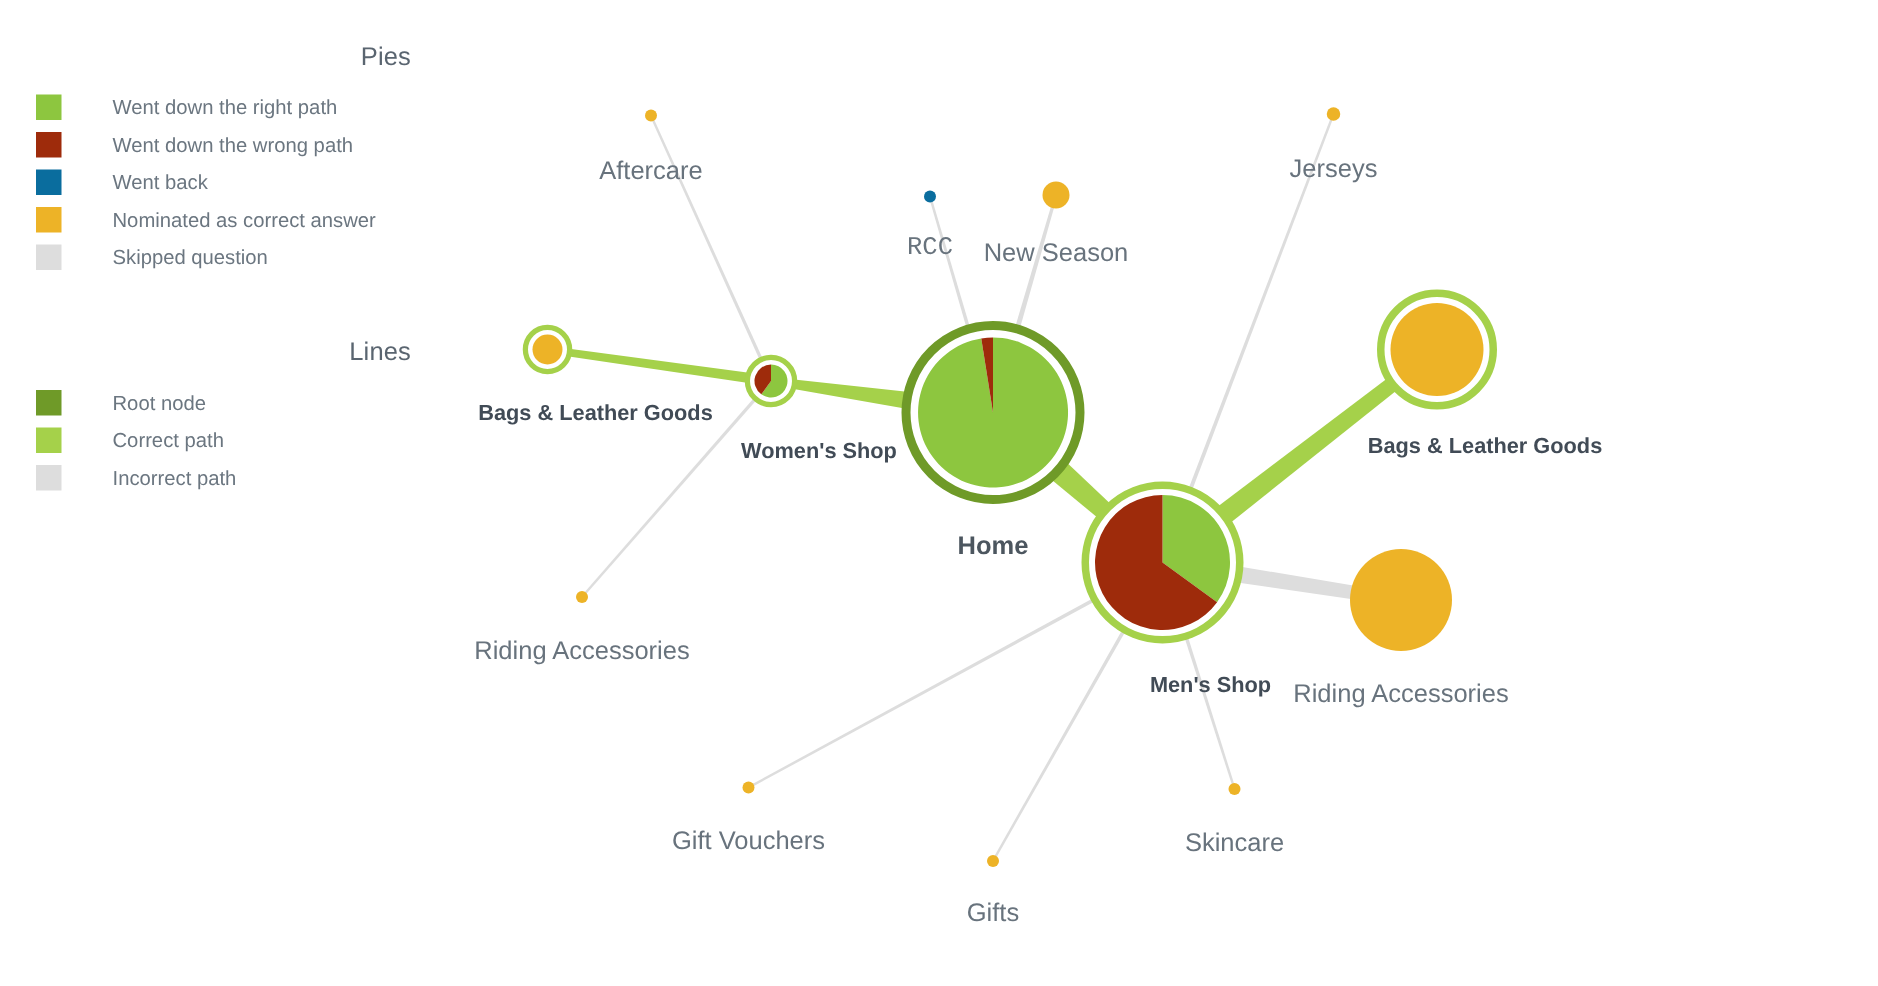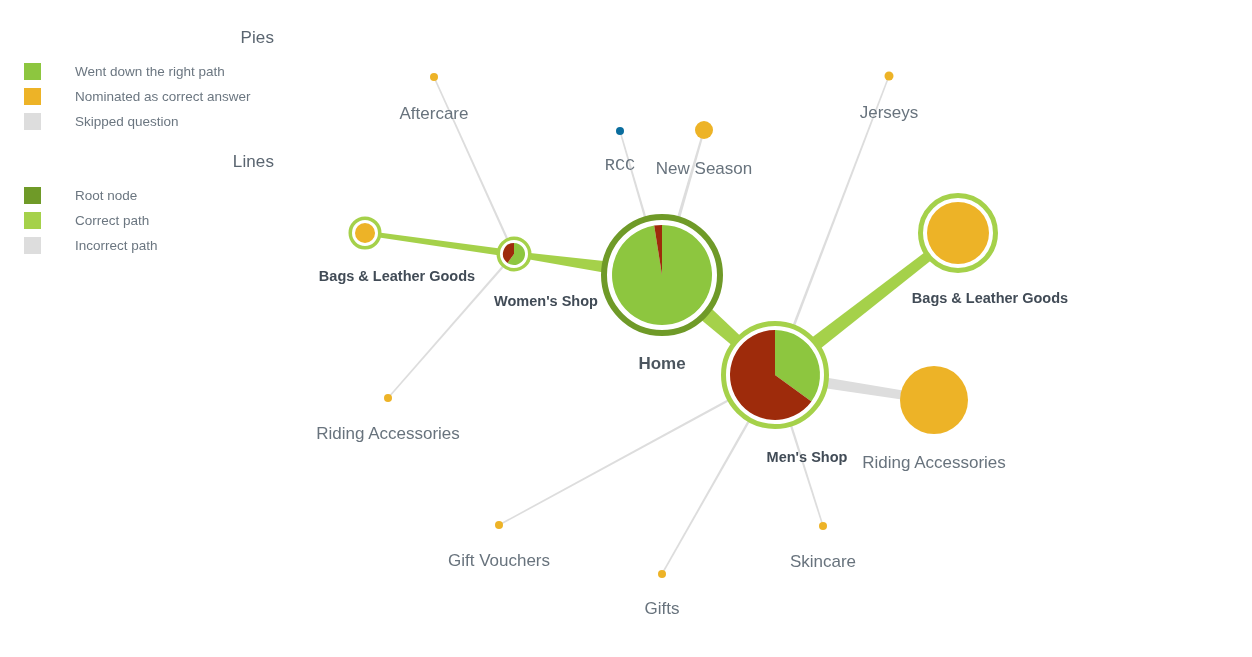--- a/index.html
+++ b/index.html
@@ -26,21 +26,21 @@
   }
   .legend-title {
     font-size: 17px;
     color: #5a6570;
     margin: 0 0 11px 2px;
     font-weight: 400;
     letter-spacing: .1px;
     text-align: right;
   }
   .legend-group-2 {
-    margin-top: 18px;
+    margin-top: 41px;
   }
   .legend-row {
     display: flex;
     align-items: center;
     height: 25px;
     gap: 24px;
   }
   .legend-swatch {
     width: 17px;
     height: 17px;
@@ -180,20 +180,28 @@
 
   <div class="legend-panel">
     <div class="legend-group">
       <div class="legend-title">Pies</div>
       <div id="legend-pies-rows">
           <div class="legend-row">
             <span class="legend-swatch" style="background: rgb(141, 198, 63);"></span>
             <span class="legend-label">Went down the right path</span>
           </div>
           <div class="legend-row">
+            <span class="legend-swatch" style="background: rgb(158, 43, 11);"></span>
+            <span class="legend-label">Went down the wrong path</span>
+          </div>
+          <div class="legend-row">
+            <span class="legend-swatch" style="background: rgb(10, 109, 158);"></span>
+            <span class="legend-label">Went back</span>
+          </div>
+          <div class="legend-row">
             <span class="legend-swatch" style="background: rgb(237, 179, 39);"></span>
             <span class="legend-label">Nominated as correct answer</span>
           </div>
           <div class="legend-row">
             <span class="legend-swatch" style="background: rgb(221, 221, 221);"></span>
             <span class="legend-label">Skipped question</span>
           </div>
         </div>
     </div>
     <div class="legend-group legend-group-2">

